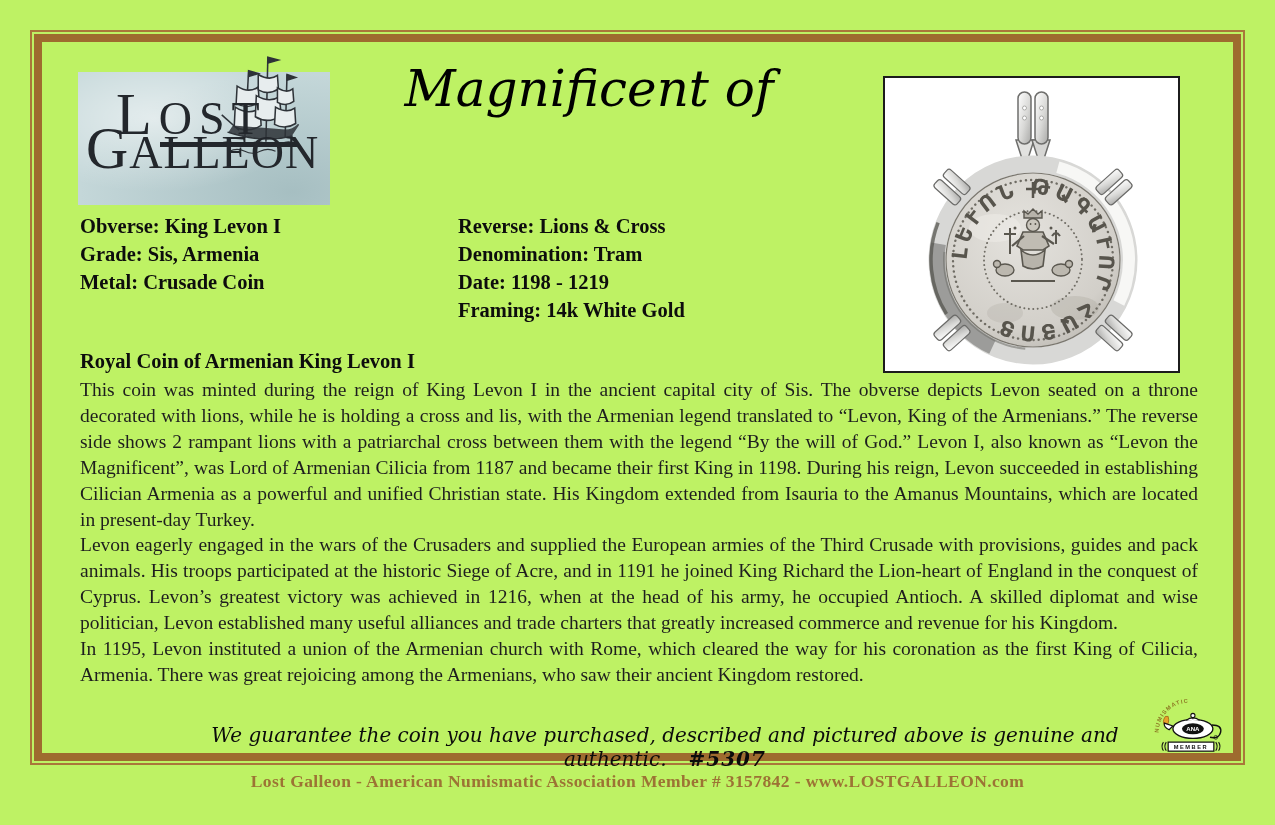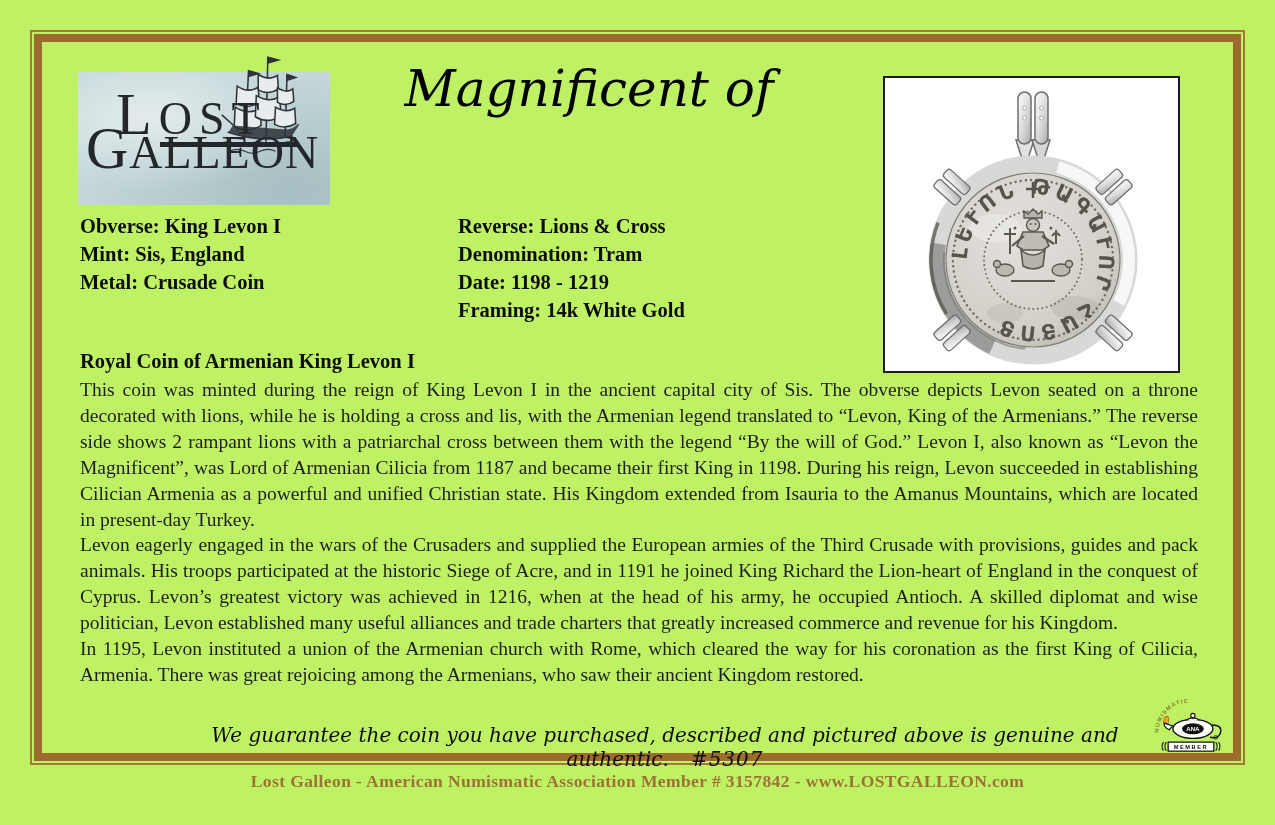--- a/index.html
+++ b/index.html
@@ -37,21 +37,21 @@
       box-sizing:border-box;border:2px solid #1c1c1c;}
 
   
   #body-copy{left:80px;top:350px;width:1118px;}
   #body-heading{font-size:20.5px;font-weight:bold;margin:0 0 4px 0;color:#0d0d0d;}
   #body-copy p{margin:0;font-size:19.5px;line-height:25.9px;text-align:justify;color:#1e1e1e;}
 
   
   #guarantee{left:150px;top:723px;width:1030px;text-align:center;color:#0b0b0b;
       font-family:"DejaVu Serif",serif;font-style:italic;font-size:20px;}
-  #cert-number{font-weight:normal;margin-left:22px;letter-spacing:1px;}
+  #cert-number{font-weight:bold;margin-left:22px;letter-spacing:1px;}
 
   
   #ana{left:1152px;top:696px;width:78px;height:58px;}
 
   
   #footer{left:0;top:771px;width:1275px;text-align:center;color:#9c7334;
       font-size:17.5px;font-weight:bold;letter-spacing:.4px;}
 </style>
 </head>
 <body>
@@ -86,21 +86,21 @@
     <div id="logo-rule" class="abs"></div>
     <div id="logo-galleon" class="logo-line">GALLEON</div>
   </div>
 
   <div id="title" class="abs">
     <div>Magnificent of</div>
   </div>
 
   <div id="details-left" class="abs details">
     <div>Obverse: King Levon I</div>
-    <div>Mint: Sis, England</div>
+    <div>Grade: Sis, Armenia</div>
     <div>Metal: Crusade Coin</div>
   </div>
   <div id="details-right" class="abs details">
     <div>Reverse: Lions &amp; Cross</div>
     <div>Denomination: Tram</div>
     <div>Date: 1198 - 1219</div>
     <div>Framing: 14k White Gold</div>
   </div>
 
   <div id="coin-box" class="abs">

